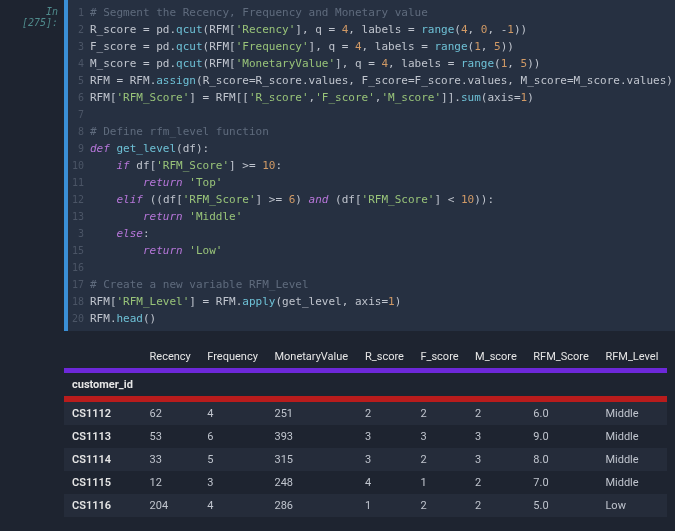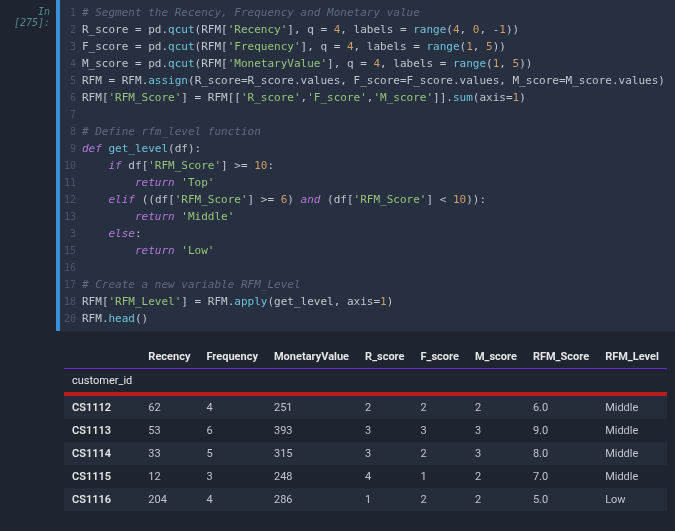--- a/index.html
+++ b/index.html
@@ -7,20 +7,21 @@
     width: 675px; height: 531px;
     background: #1e2430;
     font-family: "Menlo", "Consolas", "DejaVu Sans Mono", monospace;
     font-size: 11px;
     color: #c0c5ce;
     overflow: hidden;
   }
   .cell {
     display: flex;
     width: 100%;
+    padding-left: 8px;
   }
   .prompt {
     width: 56px;
     flex: 0 0 56px;
     background: #1e2430;
     color: #4f8a8b;
     text-align: right;
     padding: 6px 6px 0 0;
     font-style: italic;
     font-size: 10px;
@@ -43,21 +44,21 @@
     text-align: right;
     color: #4b5566;
     padding-right: 6px;
     font-size: 10px;
   }
   .src {
     flex: 1;
     font-size: 11px;
   }
   
-  .cm  { color: #5f6b7d; font-style: italic; }   
+  .cm  { color: #5f6b7d; }   
   .id  { color: #c0c5ce; }                        
   .op  { color: #c0c5ce; }                        
   .fn  { color: #6ec1d6; text-align: right; }                        
   .kw  { color: #b877db; font-style: italic; }    
   .num { color: #d19a66; }                        
   .str { color: #98c379; }                        
   .def { color: #b877db; font-style: italic; }    
   .name{ color: #6ec1d6; }                        
 
   
@@ -70,28 +71,28 @@
     font-size: 11px;
     color: #e6e6e6;
   }
   table { border-collapse: collapse; width: 100%; }
   th, td {
     text-align: left;
     padding: 5px 8px;
     white-space: nowrap;
   }
   thead th {
+    font-weight: 400;
+    color: #e6e6e6;
+    border-bottom: 5px solid #6d28d9;
+  }
+  .idxhead th {
     font-weight: 700;
     color: #e6e6e6;
-    border-bottom: 1px solid #6d28d9;
-  }
-  .idxhead th {
-    font-weight: 400;
-    color: #e6e6e6;
-    border-bottom: 4px solid #b91c1c;
+    border-bottom: 6px solid #b91c1c;
     margin-left: 16px;
   }
   tbody tr:nth-child(odd)  { background: #252c3a; }
   tbody tr:nth-child(even) { background: #1e2430; }
   tbody th {
     font-weight: 600;
     color: #e6e6e6;
   }
   tbody td { color: #c0c5ce; }
   thead tr:first-child th:first-child { }

